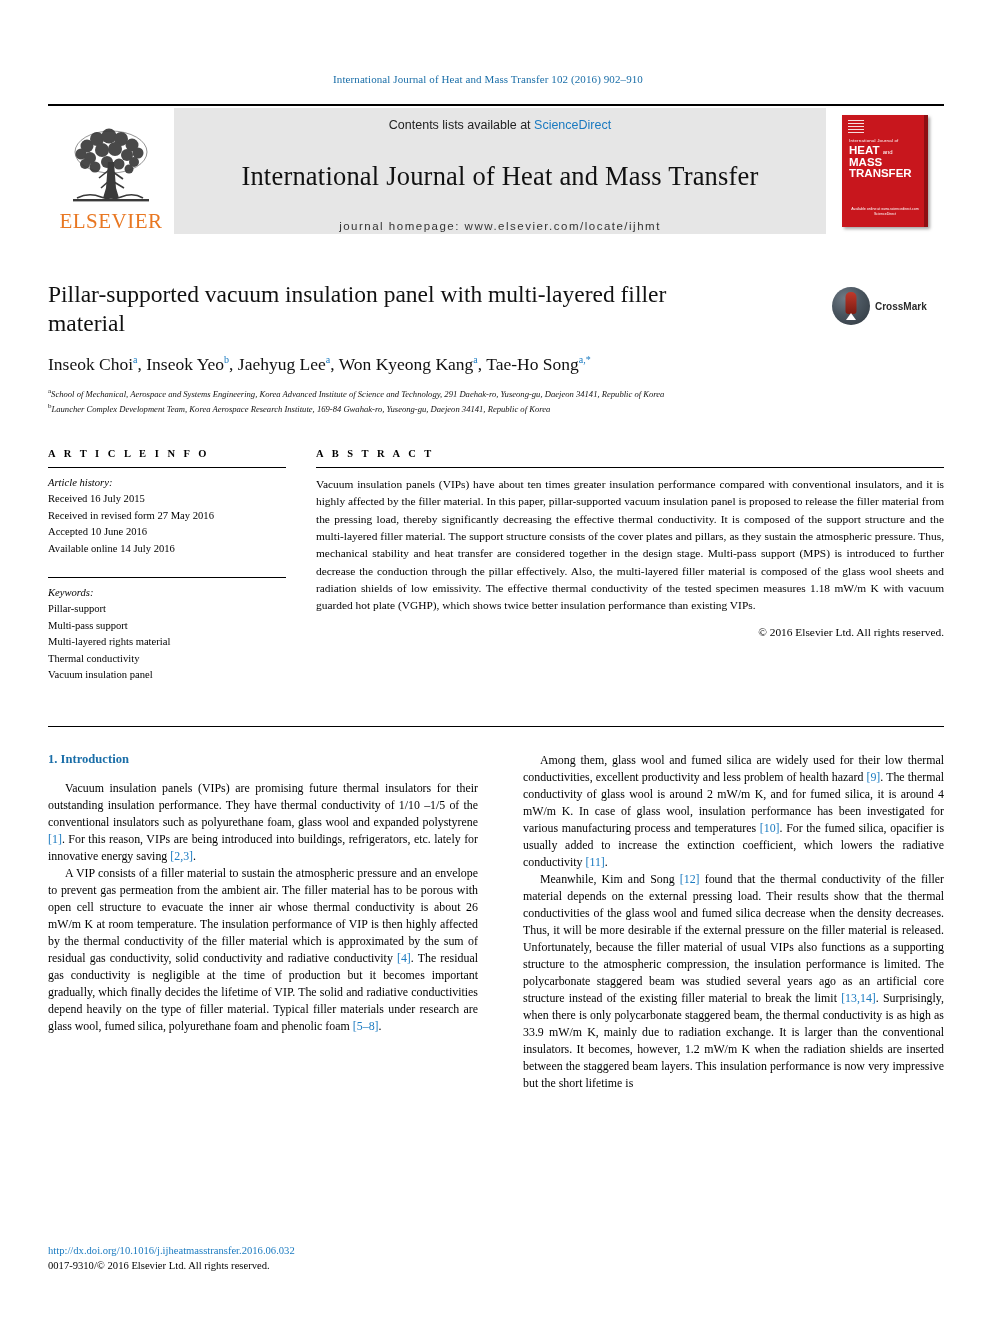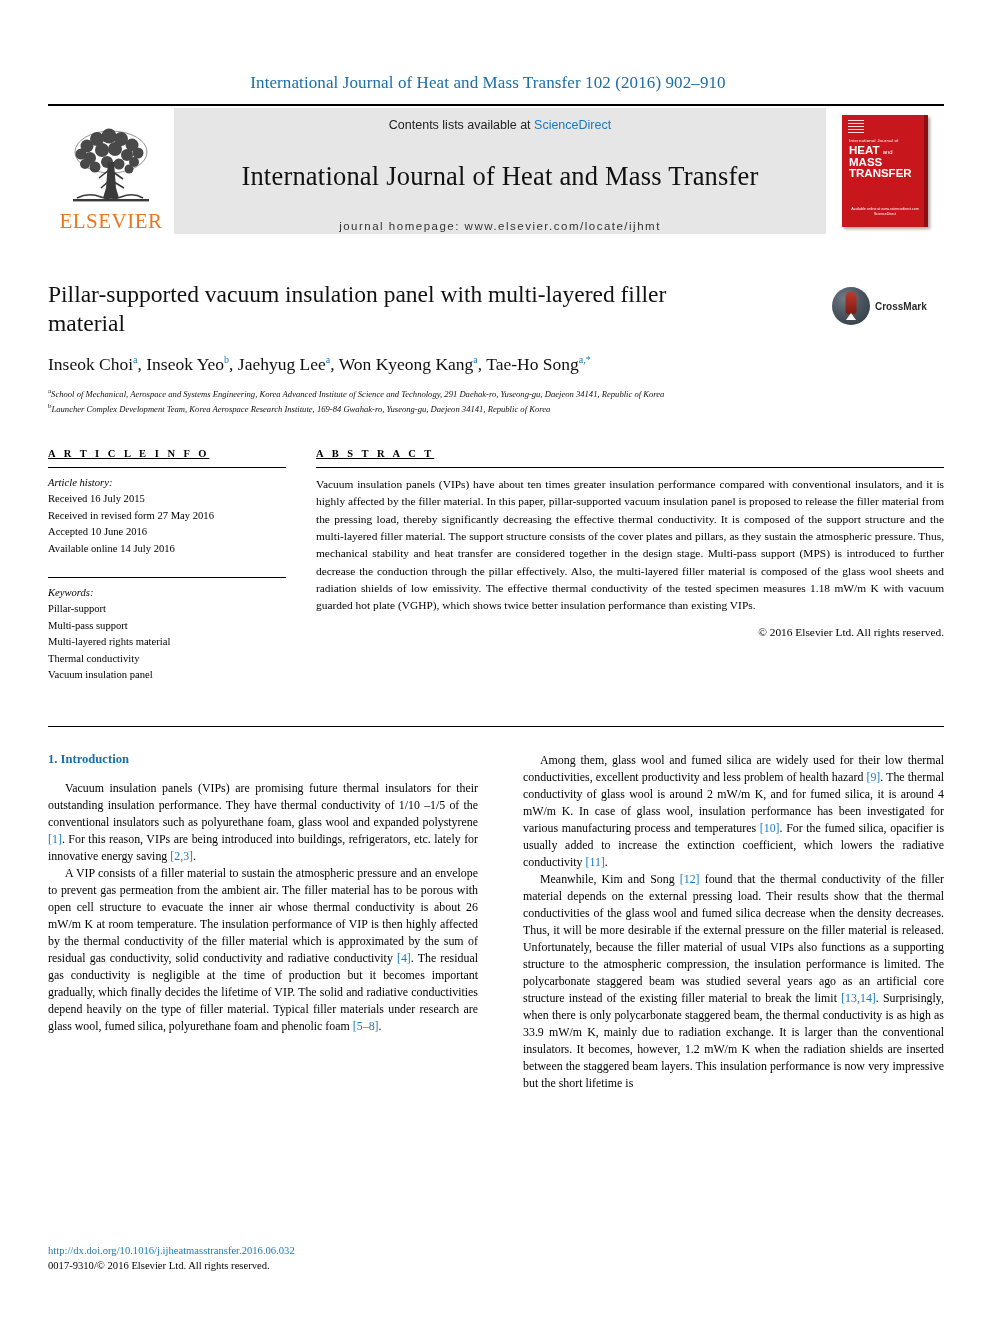--- a/index.html
+++ b/index.html
@@ -21,21 +21,21 @@
     padding: 0;
   }
 
   
   .running-head {
     position: absolute;
     top: 73px;
     left: 0;
     right: 16px;
     text-align: center;
-    font-size: 17px;
+    font-size: 11px;
     color: #1a6ea8;
     letter-spacing: 0.1px;
   }
 
   
   .masthead {
     position: absolute;
     top: 104px;
     left: 48px;
     right: 48px;
@@ -239,21 +239,20 @@
     gap: 30px;
   }
   .col-info { width: 238px; flex: 0 0 238px; }
   .col-abs  { flex: 1 1 auto; }
   .sec-head {
     font-family: "Liberation Serif", serif;
     font-weight: bold;
     font-size: 10.5px;
     letter-spacing: 3px;
     margin-bottom: 8px;
-    text-decoration: underline;
   }
   .rule { border-top: 1.6px solid #000; }
   .info-group { padding-top: 7px; font-size: 10.6px; line-height: 1.55; }
   .info-group .lbl { font-style: italic; }
   .info-gap { height: 20px; }
   .abs-body {
     padding-top: 8px;
     font-size: 11.4px;
     line-height: 1.52;
     text-align: justify;

